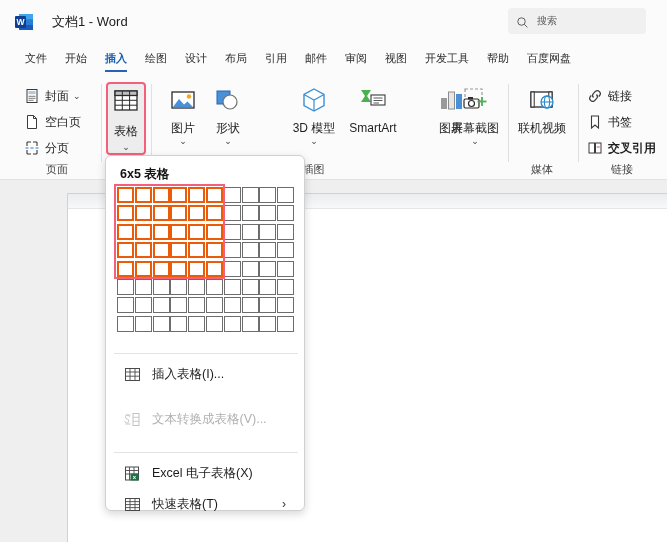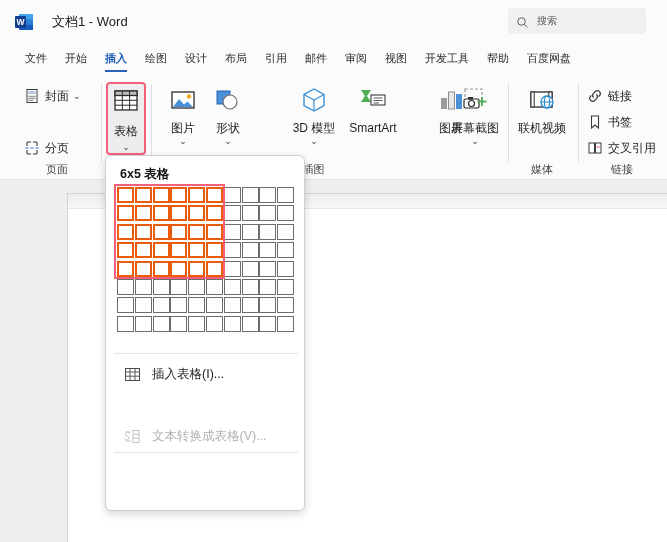--- a/index.html
+++ b/index.html
@@ -201,20 +201,29 @@
           <rect x="4.5" y="3" width="7" height="3.2" fill="#b9c7d8"></rect>
           <line x1="4.5" y1="8.3" x2="11.5" y2="8.3" stroke="#6c6c6c" stroke-width="0.9"></line>
           <line x1="4.5" y1="10.3" x2="11.5" y2="10.3" stroke="#6c6c6c" stroke-width="0.9"></line>
           <line x1="4.5" y1="12.3" x2="9.5" y2="12.3" stroke="#6c6c6c" stroke-width="0.9"></line>
         </svg>
       </span>
       <span>封面</span>
       <span class="caret-sm">⌄</span>
     </div>
 
+    <div class="smallbtn" style="position:absolute;left:6px;top:36px;">
+      <span class="ic">
+        <svg width="16" height="16" viewBox="0 0 16 16">
+          <path d="M3.5 1.5 h6 l3 3 v10 h-9 z" fill="#fff" stroke="#3b3b3b" stroke-width="1"></path>
+          <path d="M9.5 1.5 v3 h3" fill="none" stroke="#3b3b3b" stroke-width="1"></path>
+        </svg>
+      </span>
+      <span>空白页</span>
+    </div>
 
     <div class="smallbtn" style="position:absolute;left:6px;top:62px;">
       <span class="ic">
         <svg width="16" height="16" viewBox="0 0 16 16">
           <path d="M3 2 v4 M3 2 h4" fill="none" stroke="#3b3b3b" stroke-width="1.1"></path>
           <path d="M13 2 v4 M13 2 h-4" fill="none" stroke="#3b3b3b" stroke-width="1.1"></path>
           <path d="M3 10 v4 M3 14 h4" fill="none" stroke="#3b3b3b" stroke-width="1.1"></path>
           <path d="M13 10 v4 M13 14 h-4" fill="none" stroke="#3b3b3b" stroke-width="1.1"></path>
           <line x1="1.5" y1="8" x2="4.5" y2="8" stroke="#4a90d9" stroke-width="1.2"></line>
           <line x1="6.5" y1="8" x2="9.5" y2="8" stroke="#4a90d9" stroke-width="1.2"></line>
@@ -338,21 +347,21 @@
       <span>链接</span>
     </div>
     <div class="smallbtn" style="position:absolute;left:4px;top:36px;">
       <span class="ic">
         <svg width="16" height="16" viewBox="0 0 16 16">
           <path d="M4.5 2 h7 v12 l-3.5-3 -3.5 3 z" fill="#fff" stroke="#3b3b3b" stroke-width="1.1"></path>
         </svg>
       </span>
       <span>书签</span>
     </div>
-    <div class="smallbtn" style="position:absolute;left:4px;top:62px;">
+    <div class="smallbtn" style="position:absolute;left:4px;top:62px;font-weight:bold;">
       <span class="ic">
         <svg width="16" height="16" viewBox="0 0 16 16">
           <rect x="2" y="3" width="5.5" height="10" fill="#fff" stroke="#3b3b3b" stroke-width="1"></rect>
           <rect x="8.5" y="3" width="5.5" height="10" fill="#fff" stroke="#3b3b3b" stroke-width="1"></rect>
           <line x1="9.8" y1="7" x2="12.7" y2="7" stroke="#e05a5a" stroke-width="1.1"></line>
         </svg>
       </span>
       <span>交叉引用</span>
     </div>
     <div class="glabel">链接</div>
@@ -478,30 +487,58 @@
         <line x1="1.5" y1="6" x2="15.5" y2="6" stroke="#4a4a4a" stroke-width="0.9"></line>
         <line x1="1.5" y1="10.2" x2="15.5" y2="10.2" stroke="#4a4a4a" stroke-width="0.9"></line>
         <line x1="6" y1="2.5" x2="6" y2="14.5" stroke="#4a4a4a" stroke-width="0.9"></line>
         <line x1="11" y1="2.5" x2="11" y2="14.5" stroke="#4a4a4a" stroke-width="0.9"></line>
       </svg>
     </span>
     <span class="mlabel">插入表格(I)...</span>
   </div>
 
 
-  <div class="mitem disabled" style="top:265px;">
+  <div class="mitem disabled" style="top:248px;">
     <span class="mic">
       <svg width="17" height="17" viewBox="0 0 17 17">
         <rect x="9" y="2.5" width="6" height="12" fill="#fff" stroke="#c2c2c2" stroke-width="1"></rect>
         <line x1="9" y1="6.3" x2="15" y2="6.3" stroke="#c2c2c2" stroke-width="0.9"></line>
         <line x1="9" y1="10.3" x2="15" y2="10.3" stroke="#c2c2c2" stroke-width="0.9"></line>
         <line x1="1.5" y1="4" x2="6.5" y2="4" stroke="#c2c2c2" stroke-width="0.9"></line>
         <line x1="1.5" y1="13" x2="6.5" y2="13" stroke="#c2c2c2" stroke-width="0.9"></line>
         <path d="M5.5 6 a2 2 0 1 0 -2.5 2 a2 2 0 1 1 -2.2 2" fill="none" stroke="#c2c2c2" stroke-width="0.9"></path>
       </svg>
     </span>
     <span class="mlabel">文本转换成表格(V)...</span>
   </div>
 
   <div class="panel-sep" style="top:296px;"></div>
 
-
+  <div class="mitem" style="top:302px;">
+    <span class="mic">
+      <svg width="17" height="17" viewBox="0 0 17 17">
+        <rect x="1.5" y="2" width="13" height="13" fill="#fff" stroke="#4a4a4a" stroke-width="1"></rect>
+        <line x1="1.5" y1="5.5" x2="14.5" y2="5.5" stroke="#4a4a4a" stroke-width="0.9"></line>
+        <line x1="1.5" y1="9" x2="14.5" y2="9" stroke="#4a4a4a" stroke-width="0.9"></line>
+        <line x1="5.5" y1="2" x2="5.5" y2="15" stroke="#4a4a4a" stroke-width="0.9"></line>
+        <line x1="10" y1="2" x2="10" y2="15" stroke="#4a4a4a" stroke-width="0.9"></line>
+        <rect x="6.5" y="8.5" width="8" height="7" fill="#217346"></rect>
+        <text x="10.5" y="14" font-size="6" font-family="Liberation Sans, sans-serif" font-weight="bold" fill="#ffffff" text-anchor="middle">x</text>
+      </svg>
+    </span>
+    <span class="mlabel">Excel 电子表格(X)</span>
+  </div>
+
+  <div class="mitem" style="top:333px;">
+    <span class="mic">
+      <svg width="17" height="17" viewBox="0 0 17 17">
+        <rect x="1.5" y="2.5" width="14" height="12" fill="#fff" stroke="#4a4a4a" stroke-width="1"></rect>
+        <line x1="1.5" y1="5.6" x2="15.5" y2="5.6" stroke="#4a4a4a" stroke-width="0.9"></line>
+        <line x1="1.5" y1="8.6" x2="15.5" y2="8.6" stroke="#4a4a4a" stroke-width="0.9"></line>
+        <line x1="1.5" y1="11.6" x2="15.5" y2="11.6" stroke="#4a4a4a" stroke-width="0.9"></line>
+        <line x1="6" y1="2.5" x2="6" y2="14.5" stroke="#4a4a4a" stroke-width="0.9"></line>
+        <line x1="11" y1="2.5" x2="11" y2="14.5" stroke="#4a4a4a" stroke-width="0.9"></line>
+      </svg>
+    </span>
+    <span class="mlabel">快速表格(T)</span>
+    <span class="arrow">›</span>
+  </div>
 </div>
 
 </body></html>

